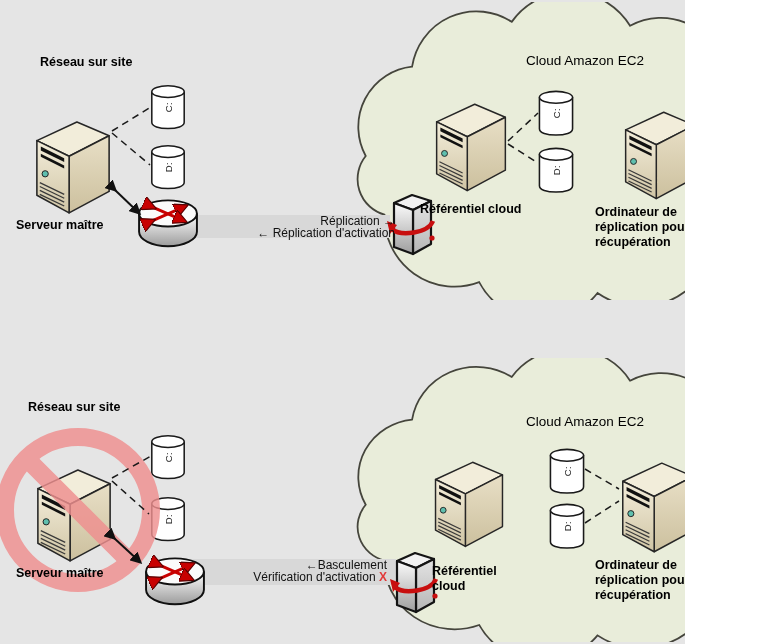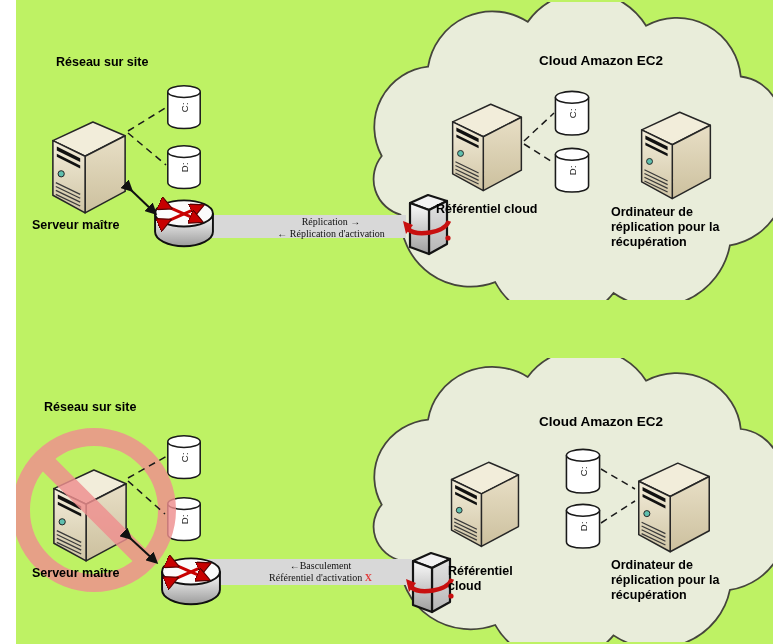--- a/index.html
+++ b/index.html
@@ -1,25 +1,25 @@
 <!DOCTYPE html>
 <html><head>
 <meta charset="utf-8">
 <style>
   html,body{margin:0;padding:0;background:#fff;}
   #stage{
-    position:relative;width:757px;height:644px;background:#bef264;overflow:hidden;
-    font-family:"Liberation Sans", sans-serif;color:#000;margin-left:16px;
+    position:relative;width:685px;height:644px;background:#e5e5e5;overflow:hidden;
+    font-family:"Liberation Sans", sans-serif;color:#000;
   }
   .abs{position:absolute;}
   .lbl{font-weight:bold;font-size:12.5px;line-height:15px;text-align:left;color:#000;}
   .lbl-left{font-weight:bold;font-size:12.5px;color:#000;white-space:nowrap;}
-  .cloud-title{font-weight:bold;font-size:13.5px;text-align:center;color:#000;}
+  .cloud-title{font-weight:normal;font-size:13.5px;text-align:center;color:#000;}
   .band{background:#d8d8d8;}
-  .band-text{font-size:10px;line-height:11.5px;text-align:center;color:#111;white-space:nowrap;font-family:Liberation Serif, serif;}
+  .band-text{font-size:12px;line-height:11.5px;text-align:right;color:#111;white-space:nowrap;}
   .xmark{font-weight:bold;}
   .disk-label{
     position:absolute;left:0;top:0;width:100%;height:100%;
     display:flex;align-items:center;justify-content:center;
     font-size:9.5px;color:#222;transform:rotate(-90deg);letter-spacing:0.5px;
   }
   svg{display:block;}
   .noptr{pointer-events:none;}
 </style>
 </head>
@@ -241,21 +241,21 @@
   <div class="abs cloud-title" style="left:460px;top:53px;width:250px">Cloud Amazon EC2</div>
   <div class="abs lbl" style="left:420px;top:202px;width:140px">Référentiel cloud</div>
   <div class="abs lbl" style="left:595px;top:205px;width:128px">Ordinateur de réplication pour la récupération</div>
 
   <div class="abs lbl-left" style="left:28px;top:400px">Réseau sur site</div>
   <div class="abs lbl" style="left:16px;top:566px;width:100px">Serveur maître</div>
 
   <div class="abs band-text" style="left:222px;top:560px;width:165px">
     <div>←Basculement</div>
     <div>
-      <span>Référentiel d'activation</span>
+      <span>Vérification d'activation</span>
       <span class="xmark" style="color:#e23a3a">X</span>
     </div>
   </div>
 
   <div class="abs cloud-title" style="left:460px;top:414px;width:250px">Cloud Amazon EC2</div>
   <div class="abs lbl" style="left:432px;top:564px;width:80px">Référentiel cloud</div>
   <div class="abs lbl" style="left:595px;top:558px;width:128px">Ordinateur de réplication pour la récupération</div>
 
 </div>
 

